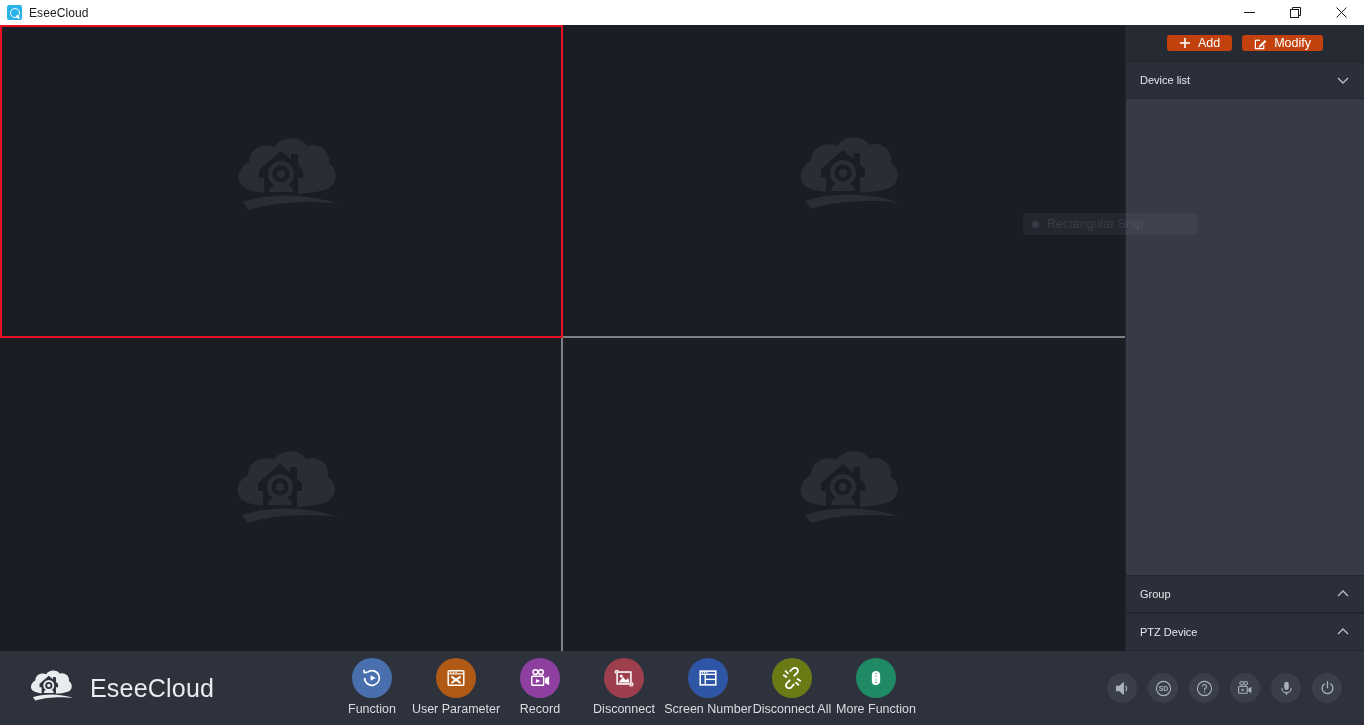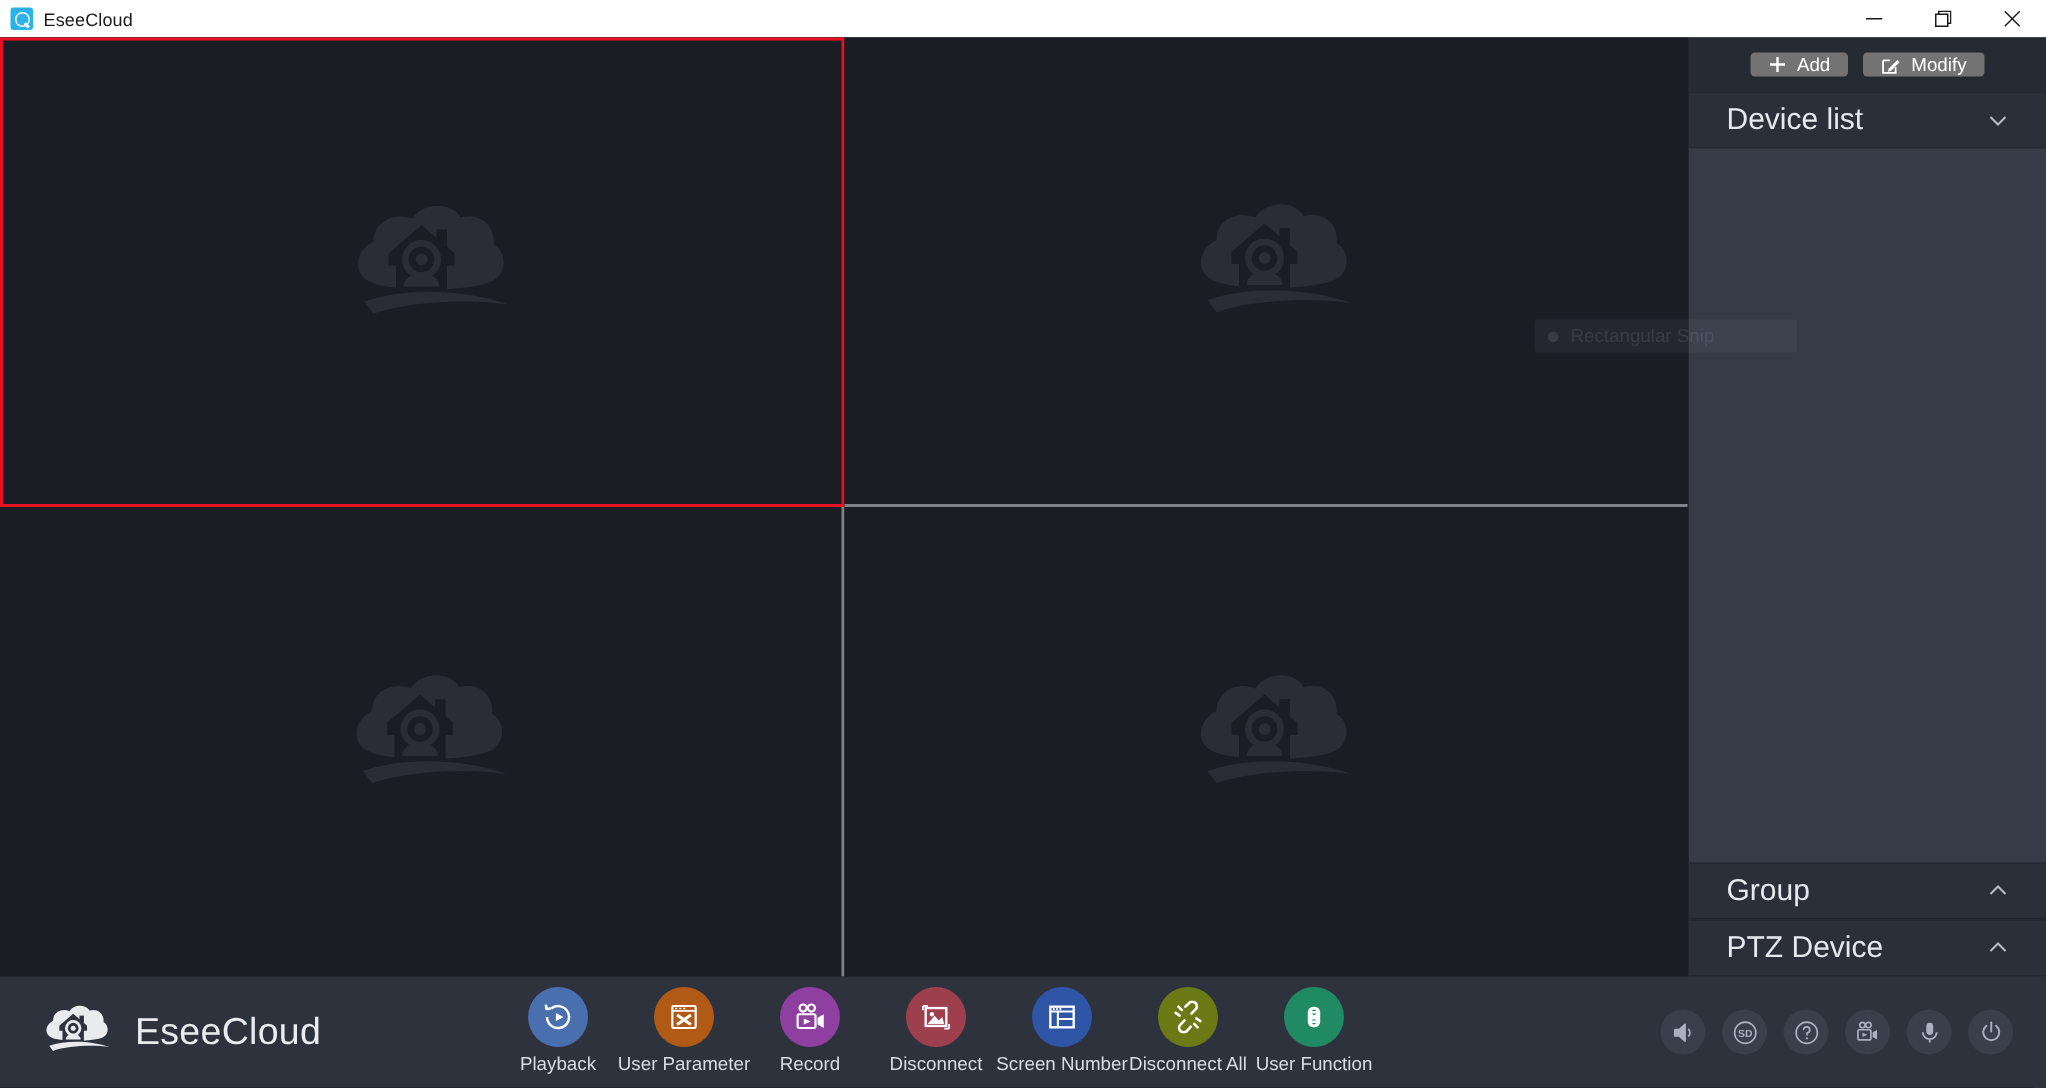--- a/index.html
+++ b/index.html
@@ -97,36 +97,36 @@
     background:#373b47;
     display:flex; flex-direction:column;
     border-left:1px solid #23262f;
   }
   .side-top {
     height:36px; background:#262a33;
     display:flex; align-items:center; justify-content:center; gap:10px;
   }
   .btn-blue {
     height:16px; padding:0 12px;
-    background:#737373; border:none; border-radius:3px;
+    background:#c2410c; border:none; border-radius:3px;
     color:#fff; font-size:12.5px;
     display:flex; align-items:center; gap:7px;
     cursor:pointer;
     font-family:"Liberation Sans", sans-serif;
   }
   .btn-blue svg { display:block; }
 
   .accordion-head {
     height:38px;
     background:#2b2f3a;
     border-top:1px solid #23262f;
     border-bottom:1px solid #23262f;
     display:flex; align-items:center;
-    padding:0 25px;
-    color:#e6e8ed; font-size:20px;
+    padding:0 14px;
+    color:#e6e8ed; font-size:11px;
     cursor:pointer;
   }
   .accordion-head .acc-label { flex:1; }
   .chev { width:14px; height:14px; color:#b9bdc7; }
   .accordion-body { flex:1; background:#373b47; }
 
   .side-bottom { margin-top:auto; }
 
   
   .toolbar {
@@ -389,21 +389,21 @@
   <div class="tools">
 
     <div class="tool">
       <span class="tool-circle" style="background:#4a6fae">
         <svg width="22" height="22" viewBox="0 0 24 24" fill="none" stroke="#fff" stroke-width="1.8">
           <path d="M4,12 a8,8 0 1,0 3,-6.2"></path>
           <polyline points="3.2,3 3.6,6.2 6.8,5.8" stroke-linejoin="round"></polyline>
           <polygon points="10.5,9 16,12 10.5,15" fill="#fff" stroke="none"></polygon>
         </svg>
       </span>
-      <span class="tool-label">Playback</span>
+      <span class="tool-label">Function</span>
     </div>
 
 
     <div class="tool">
       <span class="tool-circle" style="background:#b05a16">
         <svg width="22" height="22" viewBox="0 0 24 24">
           <rect x="3.5" y="4" width="17" height="16" rx="1" fill="none" stroke="#fff" stroke-width="1.6"></rect>
           <line x1="3.5" y1="7.5" x2="20.5" y2="7.5" stroke="#fff" stroke-width="1.2"></line>
           <g stroke="#fff" stroke-width="1.2">
             <line x1="5.5" y1="5.8" x2="7" y2="5.8"></line>
@@ -482,21 +482,21 @@
     <div class="tool">
       <span class="tool-circle" style="background:#1f8a63">
         <svg width="22" height="22" viewBox="0 0 24 24" fill="none" stroke="#fff" stroke-width="1.9">
           <path d="M8.5,8.5 h7 v7 h-7 z"></path>
           <path d="M8.5,8.5 a3,3 0 1,1 3,3 h-3 z"></path>
           <path d="M15.5,8.5 a3,3 0 1,0 -3,3 h3 z"></path>
           <path d="M8.5,15.5 a3,3 0 1,0 3,-3 h-3 z"></path>
           <path d="M15.5,15.5 a3,3 0 1,1 -3,-3 h3 z"></path>
         </svg>
       </span>
-      <span class="tool-label">User Function</span>
+      <span class="tool-label">More Function</span>
     </div>
   </div>
 
   <div class="sys-icons">
 
     <div class="sys-btn">
       <svg width="17" height="17" viewBox="0 0 20 20" fill="none" stroke="currentColor" stroke-width="1.4">
         <polygon points="3,7.5 6.5,7.5 11,3.5 11,16.5 6.5,12.5 3,12.5" fill="currentColor" stroke-linejoin="round"></polygon>
         <path d="M13.5,7 a4,4 0 0 1 0,6"></path>
       </svg>

